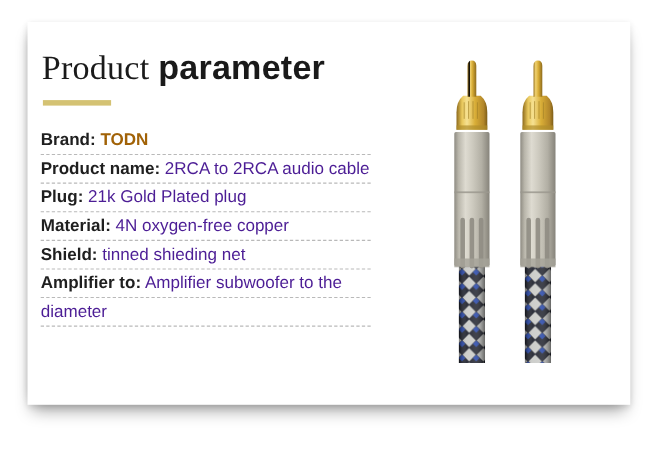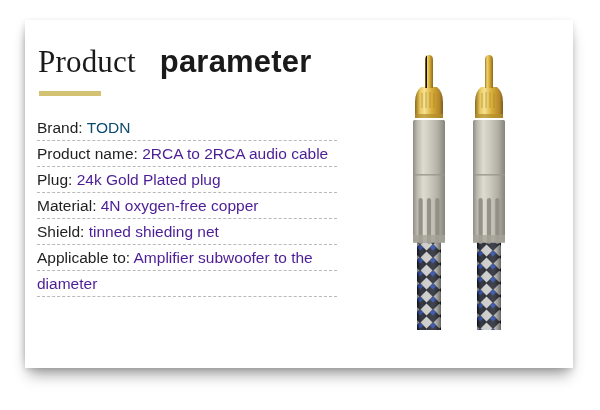--- a/index.html
+++ b/index.html
@@ -40,21 +40,21 @@
     top: 24px;
   }
   .title-line {
     font-size: 31px;
     line-height: 36px;
     color: #1a1a1a;
     white-space: nowrap;
     letter-spacing: 0.2px;
   }
   .title-light { font-weight: 300; font-family: Liberation Serif, serif; }
-  .title-bold  { font-weight: 700; margin-left: 16px; }
+  .title-bold  { font-weight: 700; }
 
   #title-rule {
     position: absolute;
     left: 14px;
     top: 71px;
     width: 62px;
     height: 5px;
     background: #d4c273;
   }
 
@@ -75,29 +75,29 @@
   .spec-row:first-child { border-top: none; }
   .spec-text {
     position: absolute;
     left: 0;
     bottom: 3px;
     font-size: 15.5px;
     line-height: 19px;
   }
   .spec-label {
     color: #1f1f1f;
-    font-weight: 400;
+    font-weight: 700;
   }
   .spec-value {
     color: #4c1d95;
     font-weight: 400;
   }
   .spec-value.strong {
-    color: #0c4a6e;
-    font-weight: 400;
+    color: #a16207;
+    font-weight: 700;
     margin-top: 36px;
   }
 
   
   #cable-art {
     position: absolute;
     left: 400px;
     top: 30px;
     width: 160px;
     height: 300px;
@@ -125,36 +125,36 @@
           <span class="spec-value strong">TODN</span></div>
       </div>
 
       <div class="spec-row">
         <div class="spec-text"><span class="spec-label">Product name:</span>
           <span class="spec-value">2RCA to 2RCA audio cable</span></div>
       </div>
 
       <div class="spec-row">
         <div class="spec-text"><span class="spec-label">Plug:</span>
-          <span class="spec-value">24k Gold Plated plug</span></div>
+          <span class="spec-value">21k Gold Plated plug</span></div>
       </div>
 
       <div class="spec-row">
         <div class="spec-text"><span class="spec-label">Material:</span>
           <span class="spec-value">4N oxygen-free copper</span></div>
       </div>
 
       <div class="spec-row">
         <div class="spec-text"><span class="spec-label">Shield:</span>
           <span class="spec-value">tinned shieding net</span></div>
       </div>
 
 
       <div class="spec-row">
-        <div class="spec-text"><span class="spec-label">Applicable to:</span>
+        <div class="spec-text"><span class="spec-label">Amplifier to:</span>
           <span class="spec-value">Amplifier subwoofer to the</span></div>
       </div>
 
       <div class="spec-row">
         <div class="spec-text"><span class="spec-value">diameter</span></div>
       </div>
 
     </div>
   </div>
 

